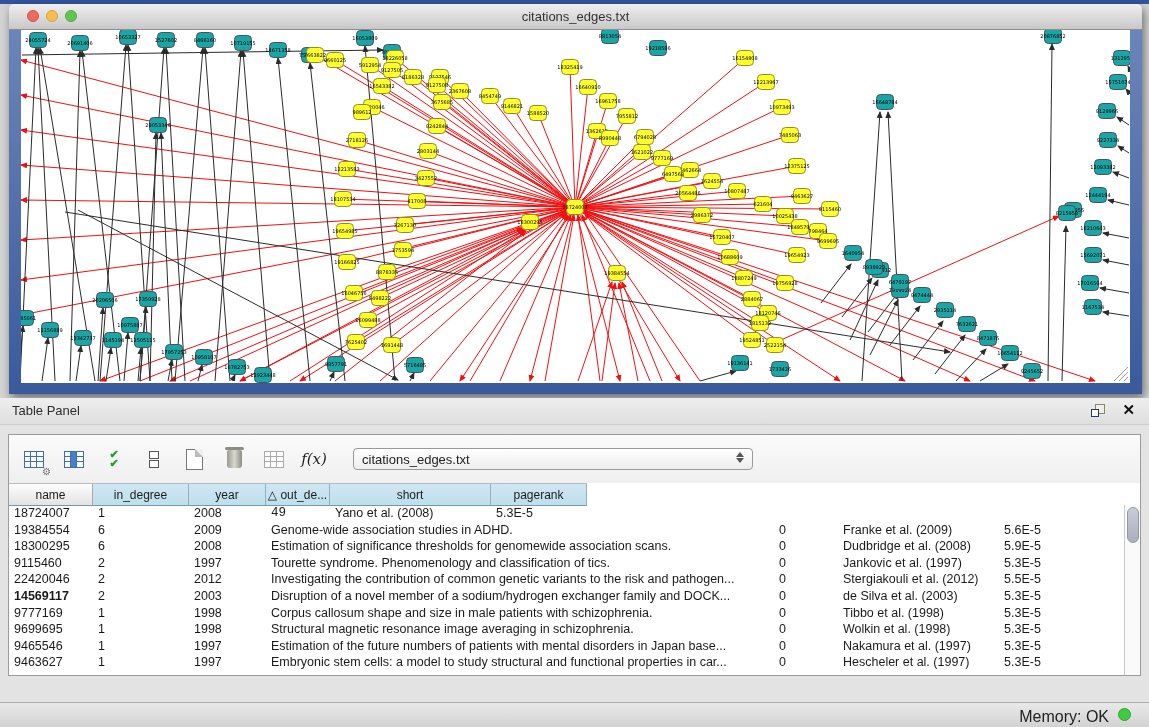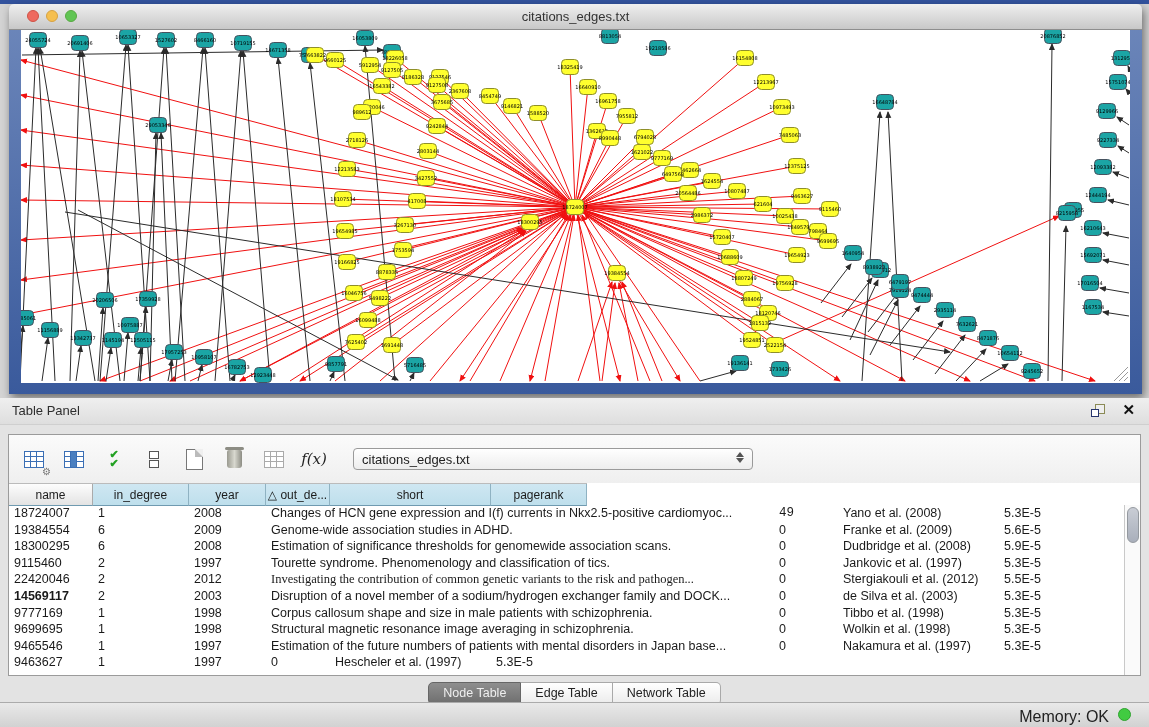--- a/index.html
+++ b/index.html
@@ -861,21 +861,20 @@
         <div class="hcell" style="width: 77px;">year</div>
         <div class="hcell" style="width: 64px;">△ out_de...</div>
         <div class="hcell" style="width: 161px;">short</div>
         <div class="hcell" style="width: 96px;">pagerank</div>
       </div>
     <div class="tbody" id="tbody">
         <div class="trow">
           <div class="tcell" style="width: 84px;">18724007</div>
           <div class="tcell" style="width: 96px;">1</div>
           <div class="tcell" style="width: 77px;">2008</div>
-          <div class="tcell" style="width: 508px;">Changes of HCN gene expression and I(f) currents in Nkx2.5-positive cardiomyoc...</div>
           <div class="tcell" style="width: 64px; font-family: Liberation Mono, monospace;">49</div>
           <div class="tcell" style="width: 161px;">Yano et al. (2008)</div>
           <div class="tcell" style="width: 96px;">5.3E-5</div>
         </div>
         <div class="trow">
           <div class="tcell" style="width: 84px;">19384554</div>
           <div class="tcell" style="width: 96px;">6</div>
           <div class="tcell" style="width: 77px;">2009</div>
           <div class="tcell" style="width: 508px;">Genome-wide association studies in ADHD.</div>
           <div class="tcell" style="width: 64px;">0</div>
@@ -897,21 +896,21 @@
           <div class="tcell" style="width: 77px;">1997</div>
           <div class="tcell" style="width: 508px;">Tourette syndrome. Phenomenology and classification of tics.</div>
           <div class="tcell" style="width: 64px;">0</div>
           <div class="tcell" style="width: 161px;">Jankovic et al. (1997)</div>
           <div class="tcell" style="width: 96px;">5.3E-5</div>
         </div>
         <div class="trow">
           <div class="tcell" style="width: 84px;">22420046</div>
           <div class="tcell" style="width: 96px;">2</div>
           <div class="tcell" style="width: 77px;">2012</div>
-          <div class="tcell" style="width: 508px; font-family: Liberation Serif, serif;">Investigating the contribution of common genetic variants to the risk and pathogen...</div>
+          <div class="tcell" style="width: 508px;">Investigating the contribution of common genetic variants to the risk and pathogen...</div>
           <div class="tcell" style="width: 64px;">0</div>
           <div class="tcell" style="width: 161px;">Stergiakouli et al. (2012)</div>
           <div class="tcell" style="width: 96px;">5.5E-5</div>
         </div>
         <div class="trow">
           <div class="tcell" style="width: 84px; font-weight: bold;">14569117</div>
           <div class="tcell" style="width: 96px;">2</div>
           <div class="tcell" style="width: 77px;">2003</div>
           <div class="tcell" style="width: 508px;">Disruption of a novel member of a sodium/hydrogen exchanger family and DOCK...</div>
           <div class="tcell" style="width: 64px;">0</div>
@@ -942,33 +941,29 @@
           <div class="tcell" style="width: 77px;">1997</div>
           <div class="tcell" style="width: 508px;">Estimation of the future numbers of patients with mental disorders in Japan base...</div>
           <div class="tcell" style="width: 64px;">0</div>
           <div class="tcell" style="width: 161px;">Nakamura et al. (1997)</div>
           <div class="tcell" style="width: 96px;">5.3E-5</div>
         </div>
         <div class="trow">
           <div class="tcell" style="width: 84px;">9463627</div>
           <div class="tcell" style="width: 96px;">1</div>
           <div class="tcell" style="width: 77px;">1997</div>
+          <div class="tcell" style="width: 508px;">Embryonic stem cells: a model to study structural and functional properties in car...</div>
           <div class="tcell" style="width: 64px;">0</div>
           <div class="tcell" style="width: 161px;">Hescheler et al. (1997)</div>
           <div class="tcell" style="width: 96px;">5.3E-5</div>
         </div>
       </div>
     <div class="vscroll">
       <div class="vthumb"></div>
     </div>
   </div>
 
-  <div class="tabbar" id="tabbar">
-      <div class="tab sel">Node Table</div>
-      <div class="tab">Edge Table</div>
-      <div class="tab">Network Table</div>
-    </div>
 
   <div class="statusbar">
     <span class="mem">Memory: OK</span>
     <span class="memdot"></span>
   </div>
 </div>
 
 </body></html>

